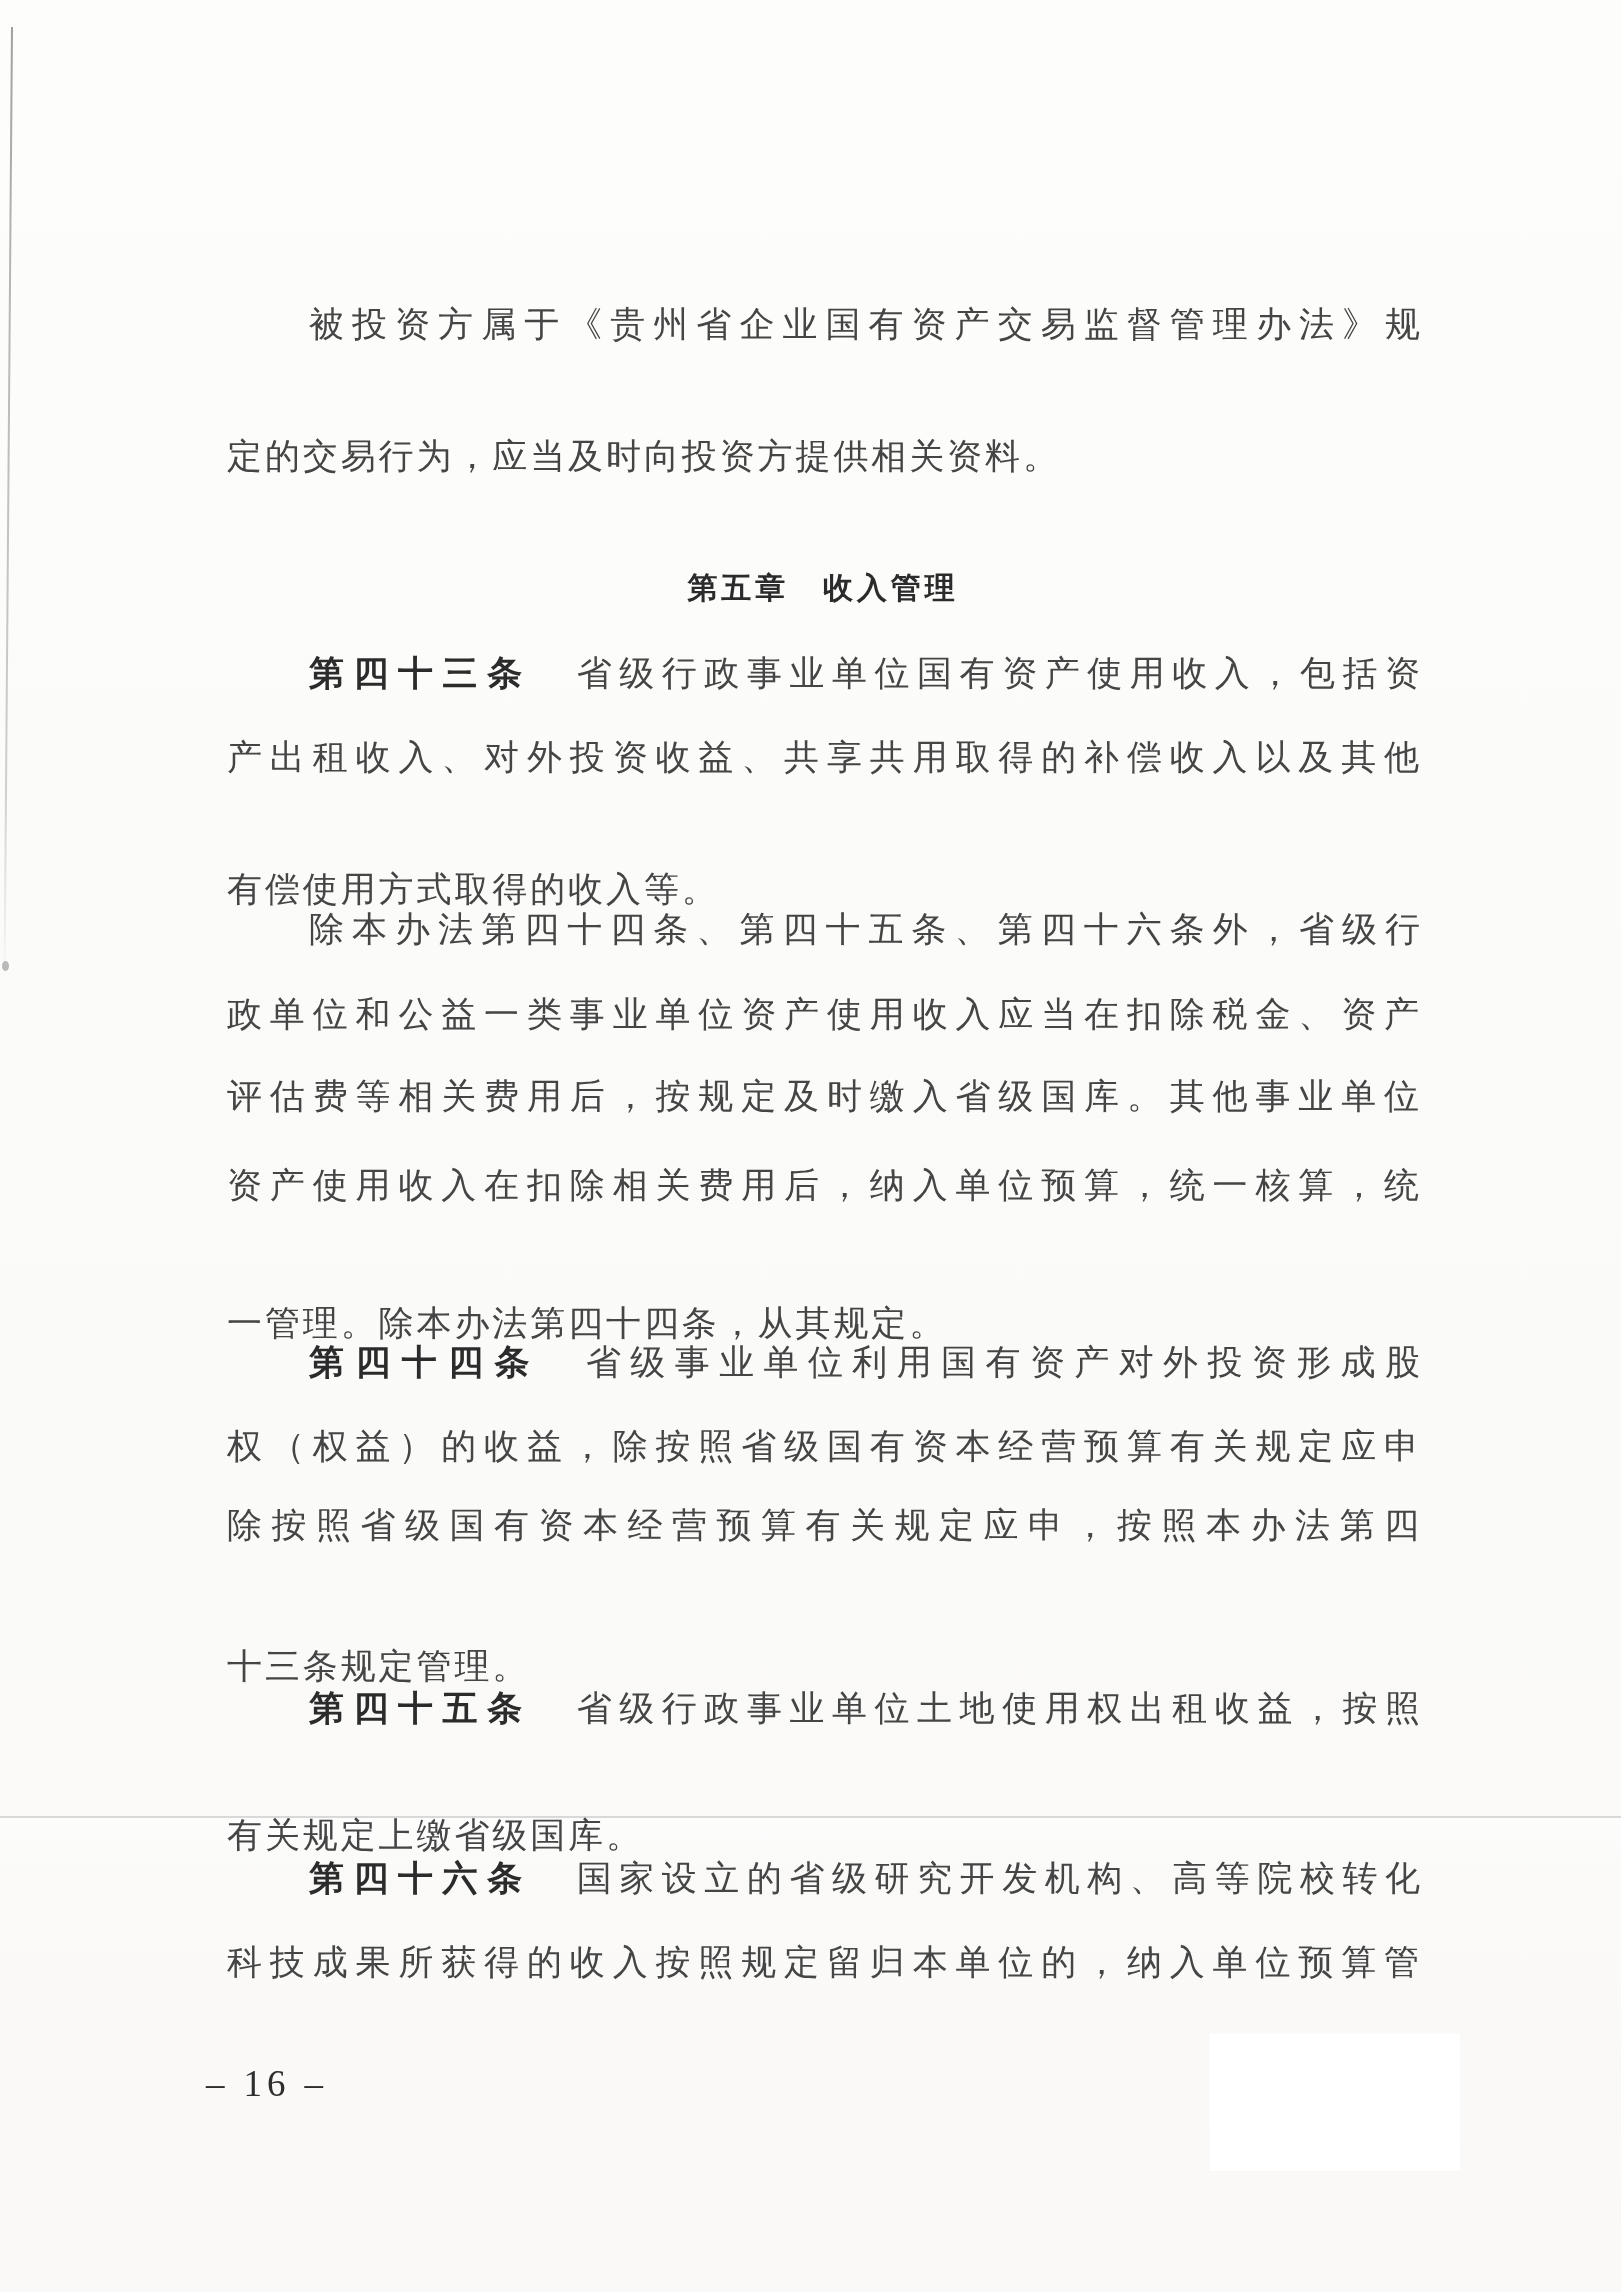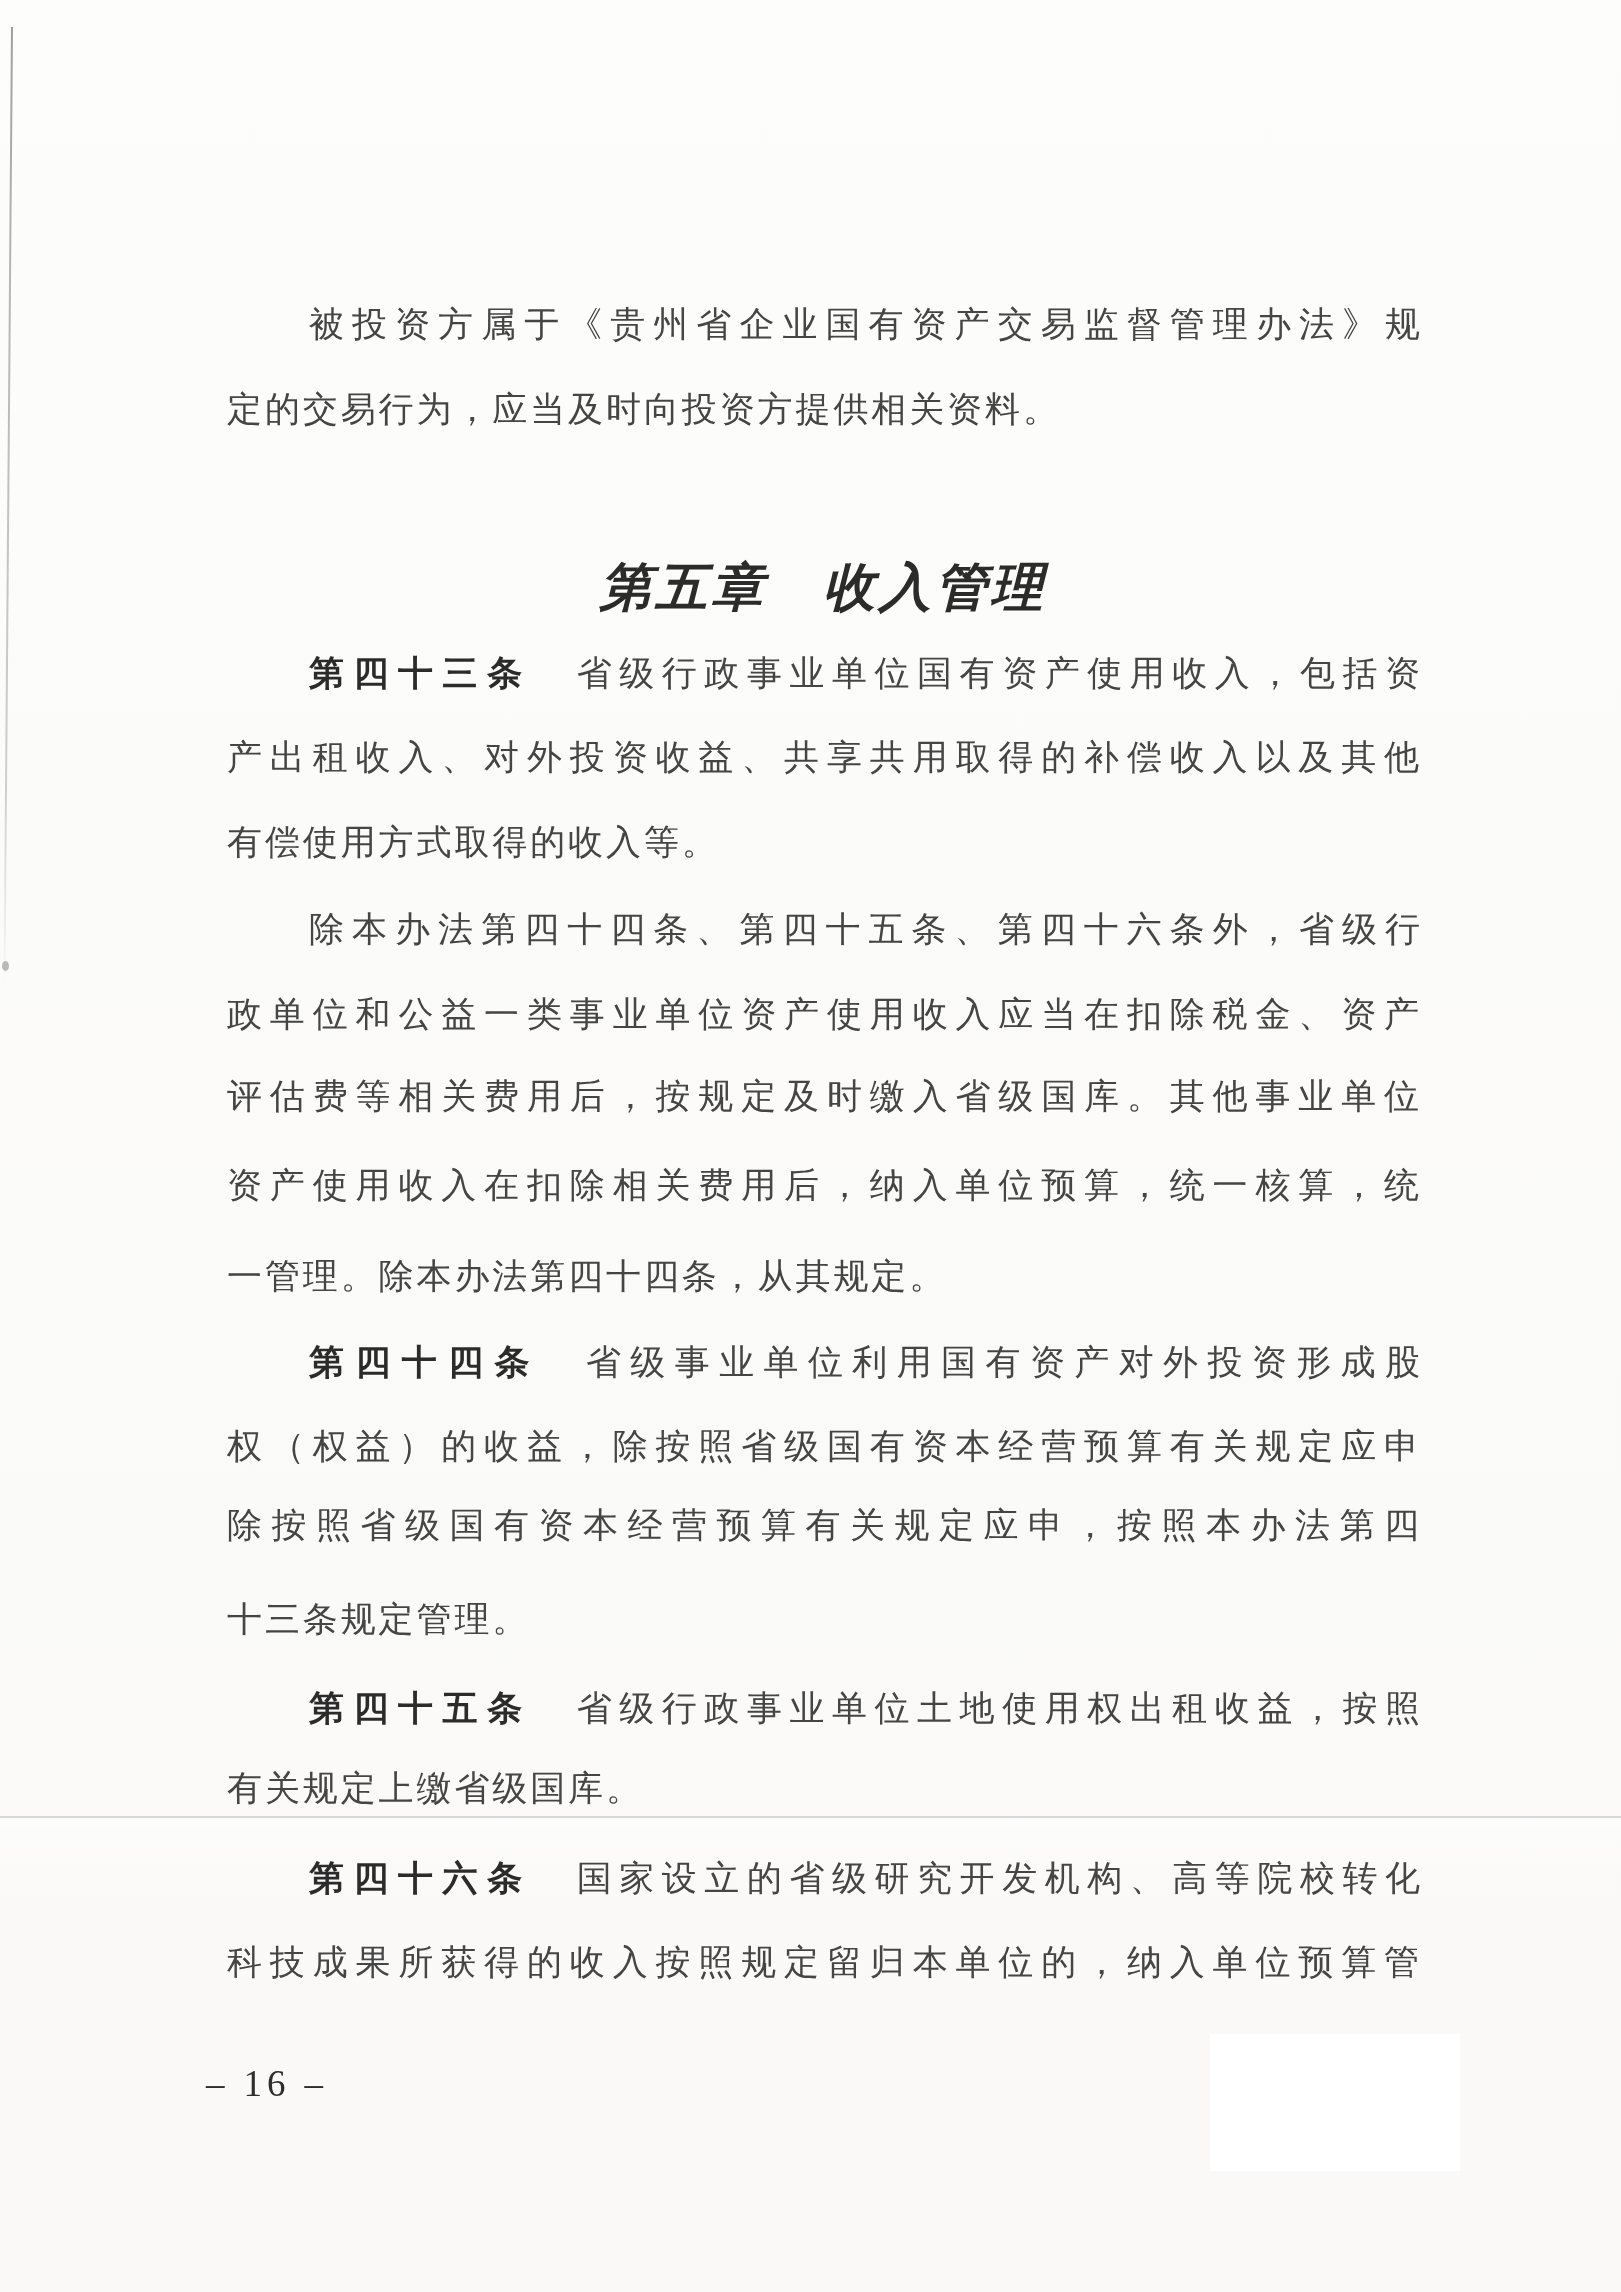--- a/index.html
+++ b/index.html
@@ -78,36 +78,36 @@
     white-space: normal;
     text-align: justify;
     text-align-last: justify;
   }
   .tline.indent {
     left: 309px;
     width: 1111px;
   }
   .tline.end {
     letter-spacing: 2.9px;
+    margin-top: 47px;
   }
   .article-label {
     font-family: "Liberation Sans", "DejaVu Sans", sans-serif;
     font-weight: bold;
     color: #2b2b2b;
     margin-right: 45px;
     letter-spacing: 2px;
   }
   .heading {
     text-align-last: center;
     font-family: "Liberation Sans", "DejaVu Sans", sans-serif;
     font-weight: bold;
-    font-size: 52px;
+    font-size: 30px;
     color: #2b2b2b;
     letter-spacing: 3.9px;
-    font-style: italic;
   }
   .page-number {
     position: absolute;
     left: 206px;
     top: 2062px;
     height: 43px;
     line-height: 43px;
     font-size: 37px;
     letter-spacing: 4.9px;
     color: #2e2e2e;

